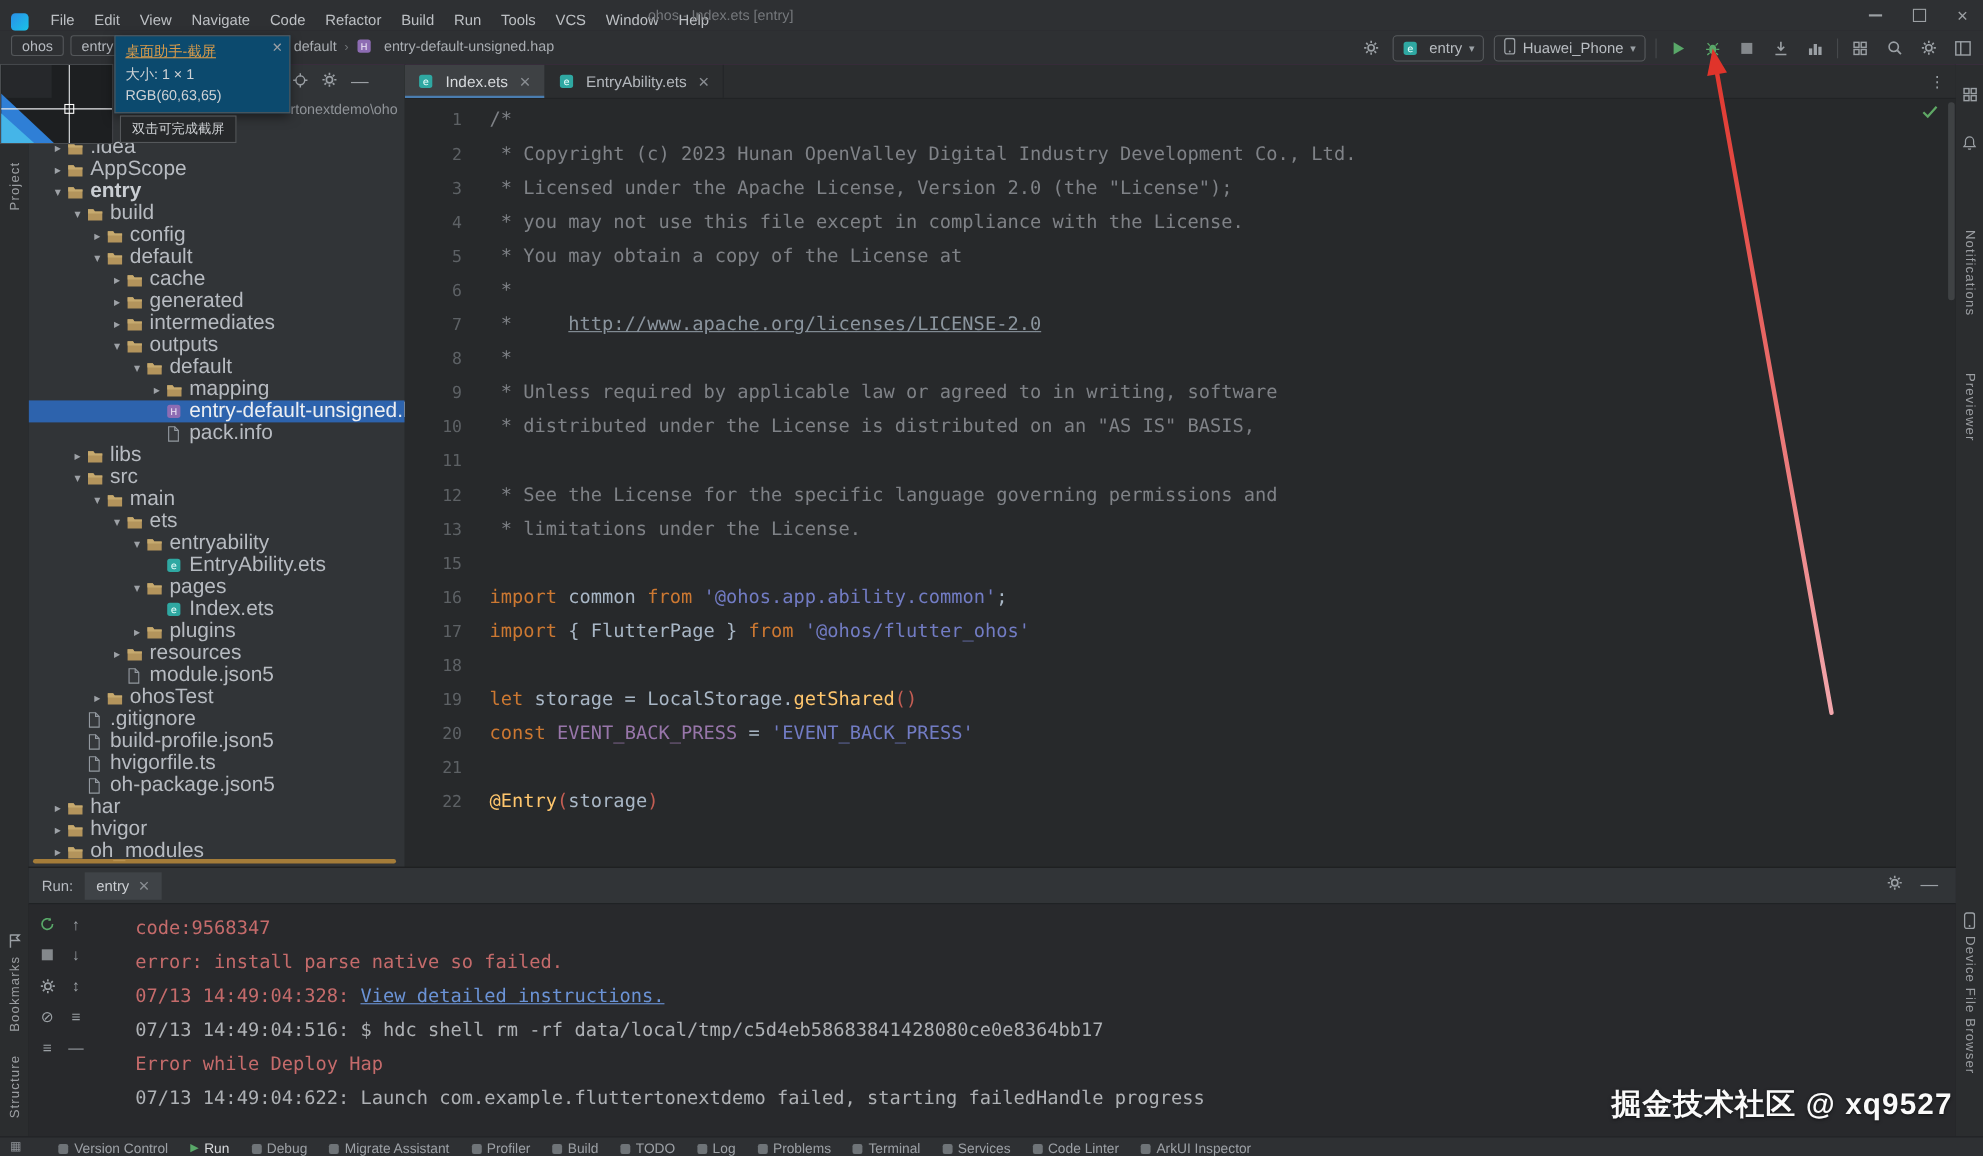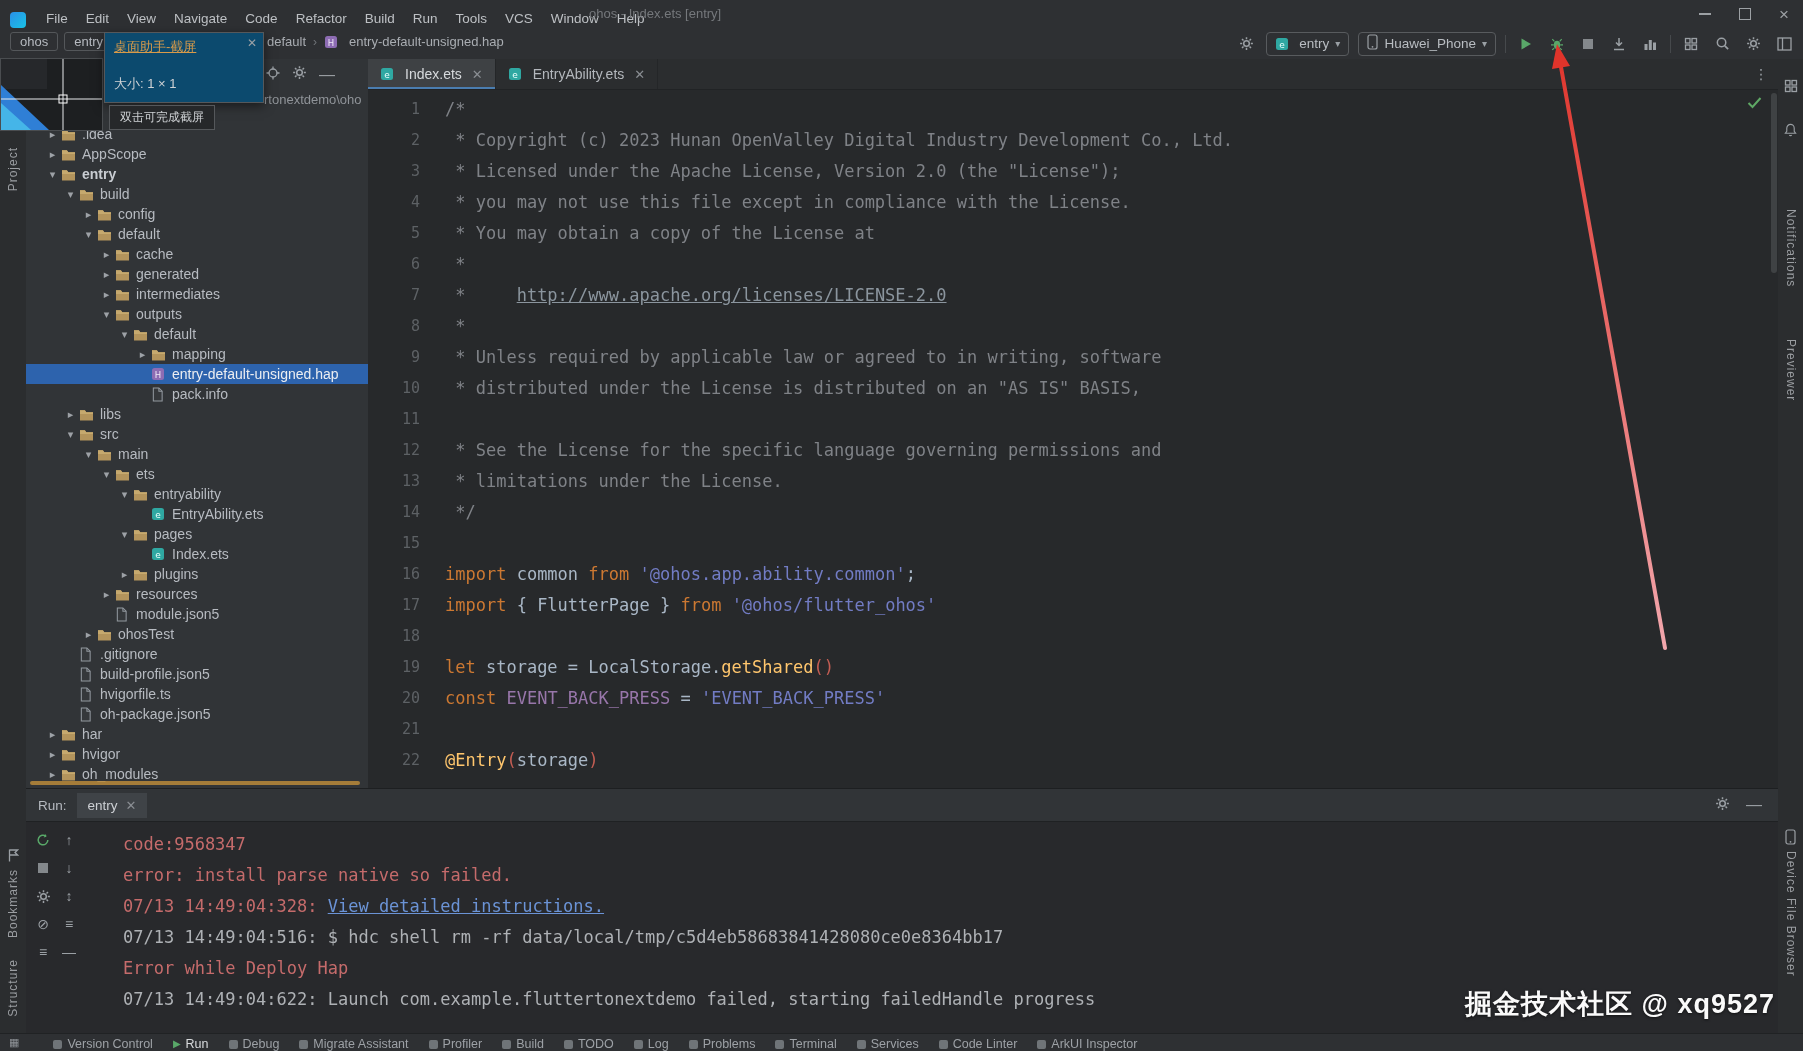--- a/index.html
+++ b/index.html
@@ -35,21 +35,21 @@
   
   #project{position:absolute;left:26px;top:59px;width:342px;height:729px;background:#313437;border-right:1px solid #212325;overflow:hidden;}
   #proj-icons{position:absolute;left:240px;top:6px;display:flex;gap:12px;align-items:center;color:#9b9fa4;}
   #root-frag{position:absolute;left:238px;top:33px;width:102px;font-size:13px;color:#8f9398;white-space:nowrap;overflow:hidden;}
   #tree{position:absolute;left:0;top:65px;right:0;}
   .tree-row{height:20px;display:flex;align-items:center;white-space:nowrap;}
   .tree-row.selected{background:#2d63ad;}
   .tree-row.selected .tlabel{color:#eceef1;}
   .chev{width:17px;text-align:center;font-size:11px;color:#9da1a6;flex:none;}
   .ticon{width:18px;display:flex;align-items:center;flex:none;}
-  .tlabel{color:#b7bbc1;font-size:14px;margin-left:3px;}
+  .tlabel{color:#b7bbc1;font-size:19px;margin-left:3px;}
   .tlabel.bold{font-weight:bold;color:#c9cdd2;}
   #tree-hscroll{position:absolute;left:4px;bottom:3px;width:330px;height:4px;background:#b98a3a;border-radius:2px;opacity:.85;}
   
   #editor{position:absolute;left:368px;top:59px;width:1410px;height:729px;background:#27292b;}
   #tabs{height:30px;background:#2b2d2f;border-bottom:1px solid #212325;display:flex;align-items:stretch;}
   .tab{display:flex;align-items:center;gap:7px;padding:0 12px;font-size:14px;color:#b4b8bd;border-right:1px solid #242628;}
   .tab.active{background:#3e4144;color:#d6d9dc;box-shadow:inset 0 -2px 0 #4a7db0;}
   .tab-close{color:#8a8e93;font-size:13px;margin-left:3px;}
   #tabs-more{margin-left:auto;padding:0 10px;display:flex;align-items:center;color:#9aa0a5;font-size:14px;}
   #code{position:absolute;left:0;top:30px;right:8px;bottom:0;overflow:hidden;font-family:"DejaVu Sans Mono",monospace;font-size:17px;padding-top:5px;}
@@ -78,21 +78,21 @@
   #sb-switcher{margin:3px 0 0 9px;color:#8d9196;font-size:11px;line-height:1;}
   #sb-items{display:flex;gap:20px;margin:3px 0 0 34px;font-size:12.5px;color:#9da1a6;text-align:right;}
   .sb-item{display:flex;align-items:center;gap:5px;white-space:nowrap;}
   .sb-dot{width:9px;height:9px;background:#6f7478;border-radius:2px;flex:none;}
   .sb-item.active{color:#d8dadd;}
   .sb-play{color:#59a869;font-size:10px;line-height:1;}
   
   #magnifier{position:absolute;left:0;top:58px;width:101px;height:71px;background:#1b1d1f;border:1px solid #4a4d50;z-index:40;overflow:hidden;}
   #cap-tip{position:absolute;left:104px;top:32px;width:158px;height:69px;background:#0c4a6e;border:1px solid #55585b;z-index:41;box-shadow:0 3px 10px rgba(0,0,0,.5);}
   #cap-title{color:#d89b4a;font-size:13px;padding:5px 9px 2px;text-decoration:underline;}
-  .cap-row{padding:1px 9px;font-size:13px;color:#cfd2d5;margin-top:16px;}
+  .cap-row{padding:1px 9px;font-size:13px;color:#cfd2d5;}
   #cap-close{position:absolute;right:6px;top:4px;color:#9aa0a5;font-size:12px;line-height:1;}
   #cap-hint{position:absolute;left:109px;top:105px;padding:3px 10px;background:#26282a;border:1px solid #55585b;font-size:12px;color:#cfd2d5;z-index:41;}
   
   #arrow-svg{position:absolute;left:0;top:0;z-index:50;pointer-events:none;}
   #watermark{position:absolute;right:28px;top:986px;font-size:27px;font-weight:bold;color:#fafafa;z-index:50;letter-spacing:1px;text-shadow:0 1px 3px rgba(0,0,0,.6);}
 </style>
 </head>
 <body>
 
 <div id="app">
@@ -653,21 +653,20 @@
         <div class="code-line"><span class="ln">4</span><span class="ltxt"><span class="c-cmt"> * you may not use this file except in compliance with the License.</span></span></div>
         <div class="code-line"><span class="ln">5</span><span class="ltxt"><span class="c-cmt"> * You may obtain a copy of the License at</span></span></div>
         <div class="code-line"><span class="ln">6</span><span class="ltxt"><span class="c-cmt"> *</span></span></div>
         <div class="code-line"><span class="ln">7</span><span class="ltxt"><span class="c-cmt"> *     </span><span class="c-lnk">http://www.apache.org/licenses/LICENSE-2.0</span></span></div>
         <div class="code-line"><span class="ln">8</span><span class="ltxt"><span class="c-cmt"> *</span></span></div>
         <div class="code-line"><span class="ln">9</span><span class="ltxt"><span class="c-cmt"> * Unless required by applicable law or agreed to in writing, software</span></span></div>
         <div class="code-line"><span class="ln">10</span><span class="ltxt"><span class="c-cmt"> * distributed under the License is distributed on an "AS IS" BASIS,</span></span></div>
         <div class="code-line"><span class="ln">11</span></div>
         <div class="code-line"><span class="ln">12</span><span class="ltxt"><span class="c-cmt"> * See the License for the specific language governing permissions and</span></span></div>
         <div class="code-line"><span class="ln">13</span><span class="ltxt"><span class="c-cmt"> * limitations under the License.</span></span></div>
-        <div class="code-line"><span class="ln">14</span><span class="ltxt"><span class="c-cmt"> */</span></span></div>
         <div class="code-line"><span class="ln">15</span><span class="ltxt"></span></div>
         <div class="code-line"><span class="ln">16</span><span class="ltxt"><span class="c-kw">import</span><span class="c-pln"> common </span><span class="c-kw">from</span><span class="c-pln"> </span><span class="c-str">'@ohos.app.ability.common'</span><span class="c-pln">;</span></span></div>
         <div class="code-line"><span class="ln">17</span><span class="ltxt"><span class="c-kw">import</span><span class="c-pln"> { FlutterPage } </span><span class="c-kw">from</span><span class="c-pln"> </span><span class="c-str">'@ohos/flutter_ohos'</span></span></div>
         <div class="code-line"><span class="ln">18</span><span class="ltxt"></span></div>
         <div class="code-line"><span class="ln">19</span><span class="ltxt"><span class="c-kw">let</span><span class="c-pln"> storage = LocalStorage.</span><span class="c-fn">getShared</span><span class="c-par">()</span></span></div>
         <div class="code-line"><span class="ln">20</span><span class="ltxt"><span class="c-kw">const</span><span class="c-pln"> </span><span class="c-cst">EVENT_BACK_PRESS</span><span class="c-pln"> = </span><span class="c-str">'EVENT_BACK_PRESS'</span></span></div>
         <div class="code-line"><span class="ln">21</span><span class="ltxt"></span></div>
         <div class="code-line"><span class="ln">22</span><span class="ltxt"><span class="c-ann">@Entry</span><span class="c-par">(</span><span class="c-pln">storage</span><span class="c-par">)</span></span></div>
       </div>
     <span id="inspect-ok">

